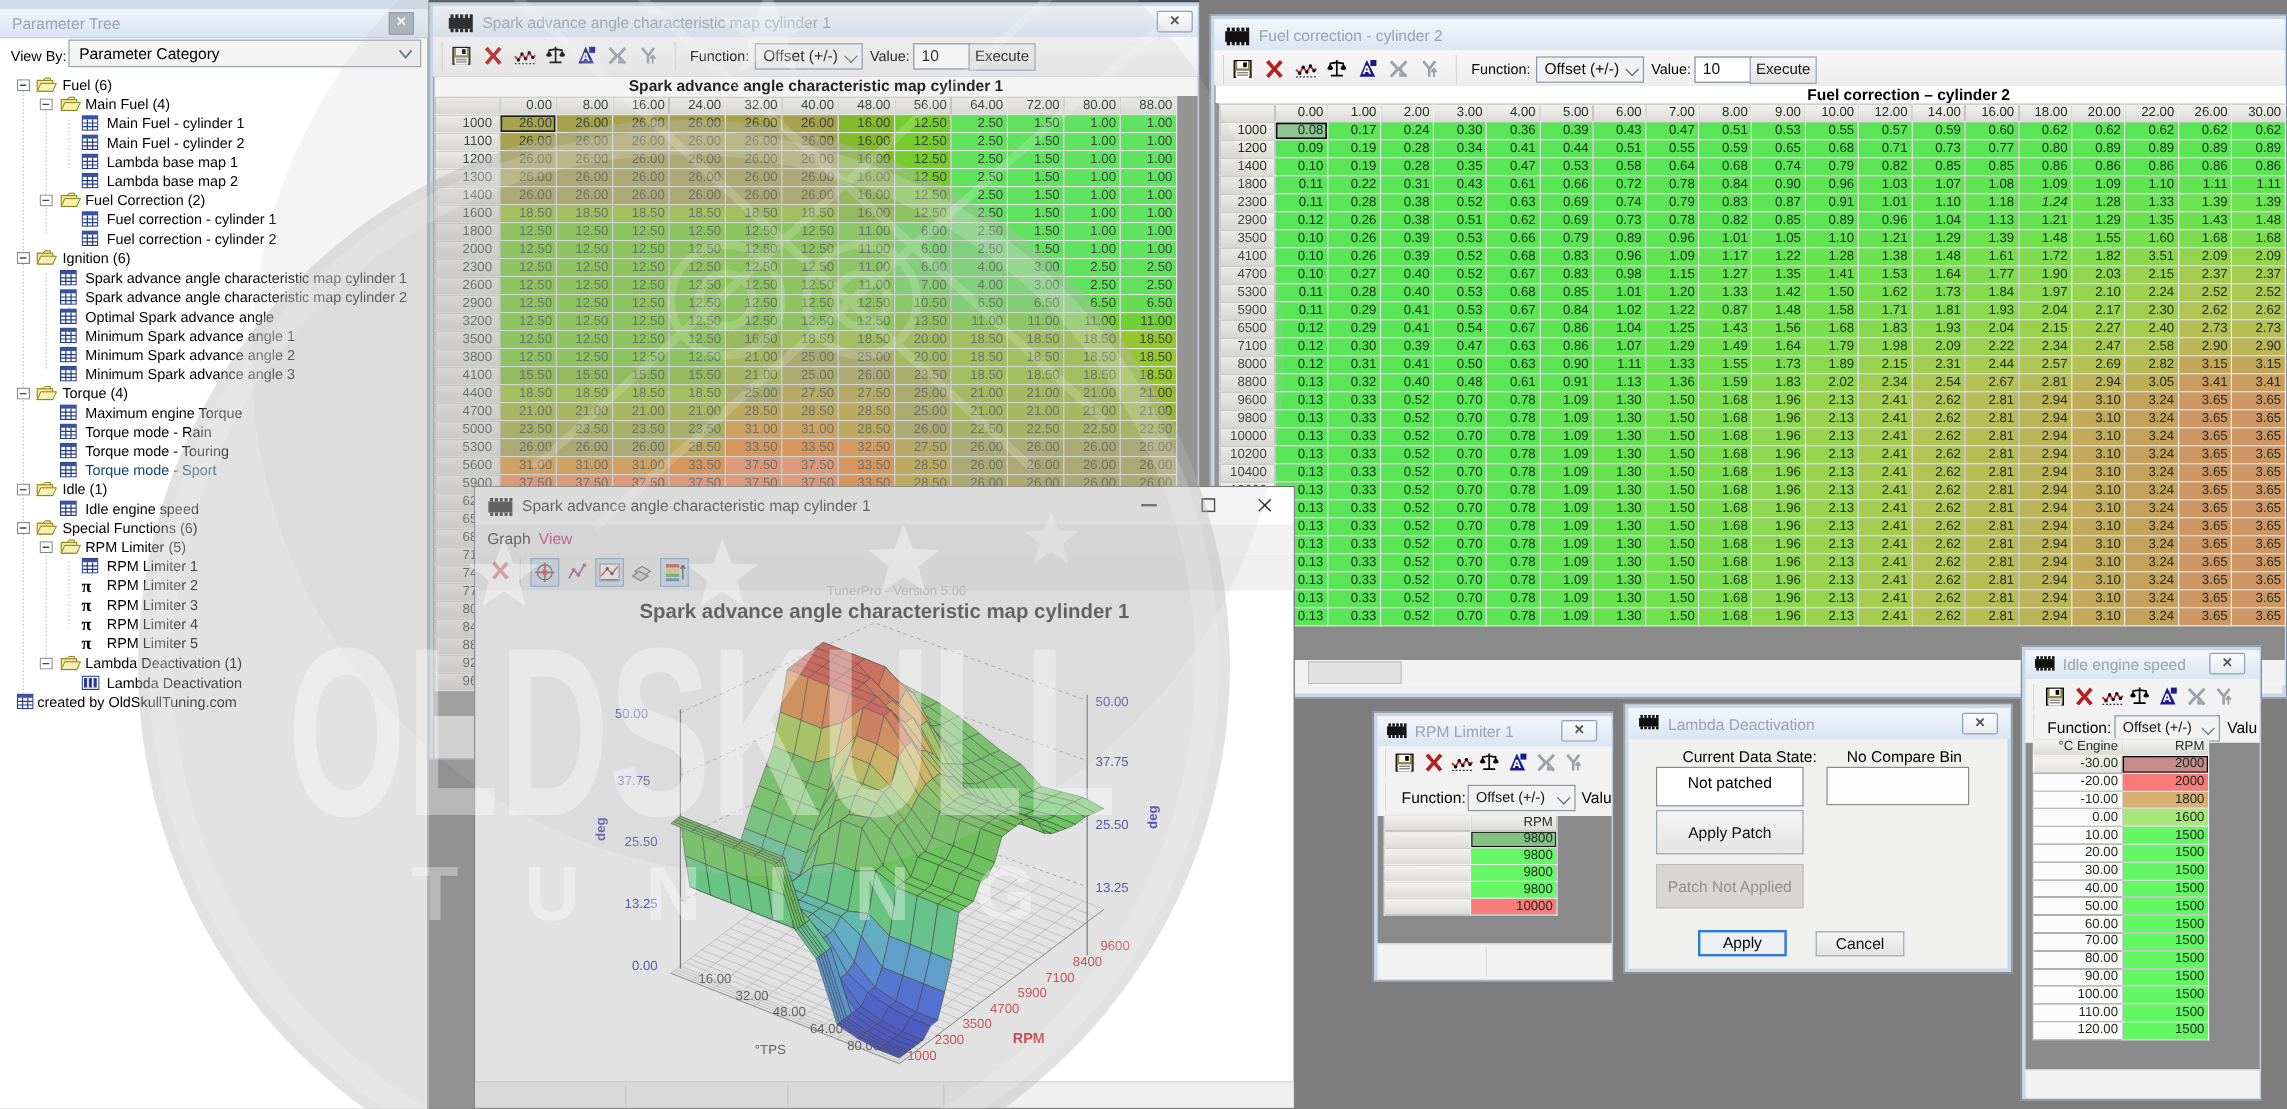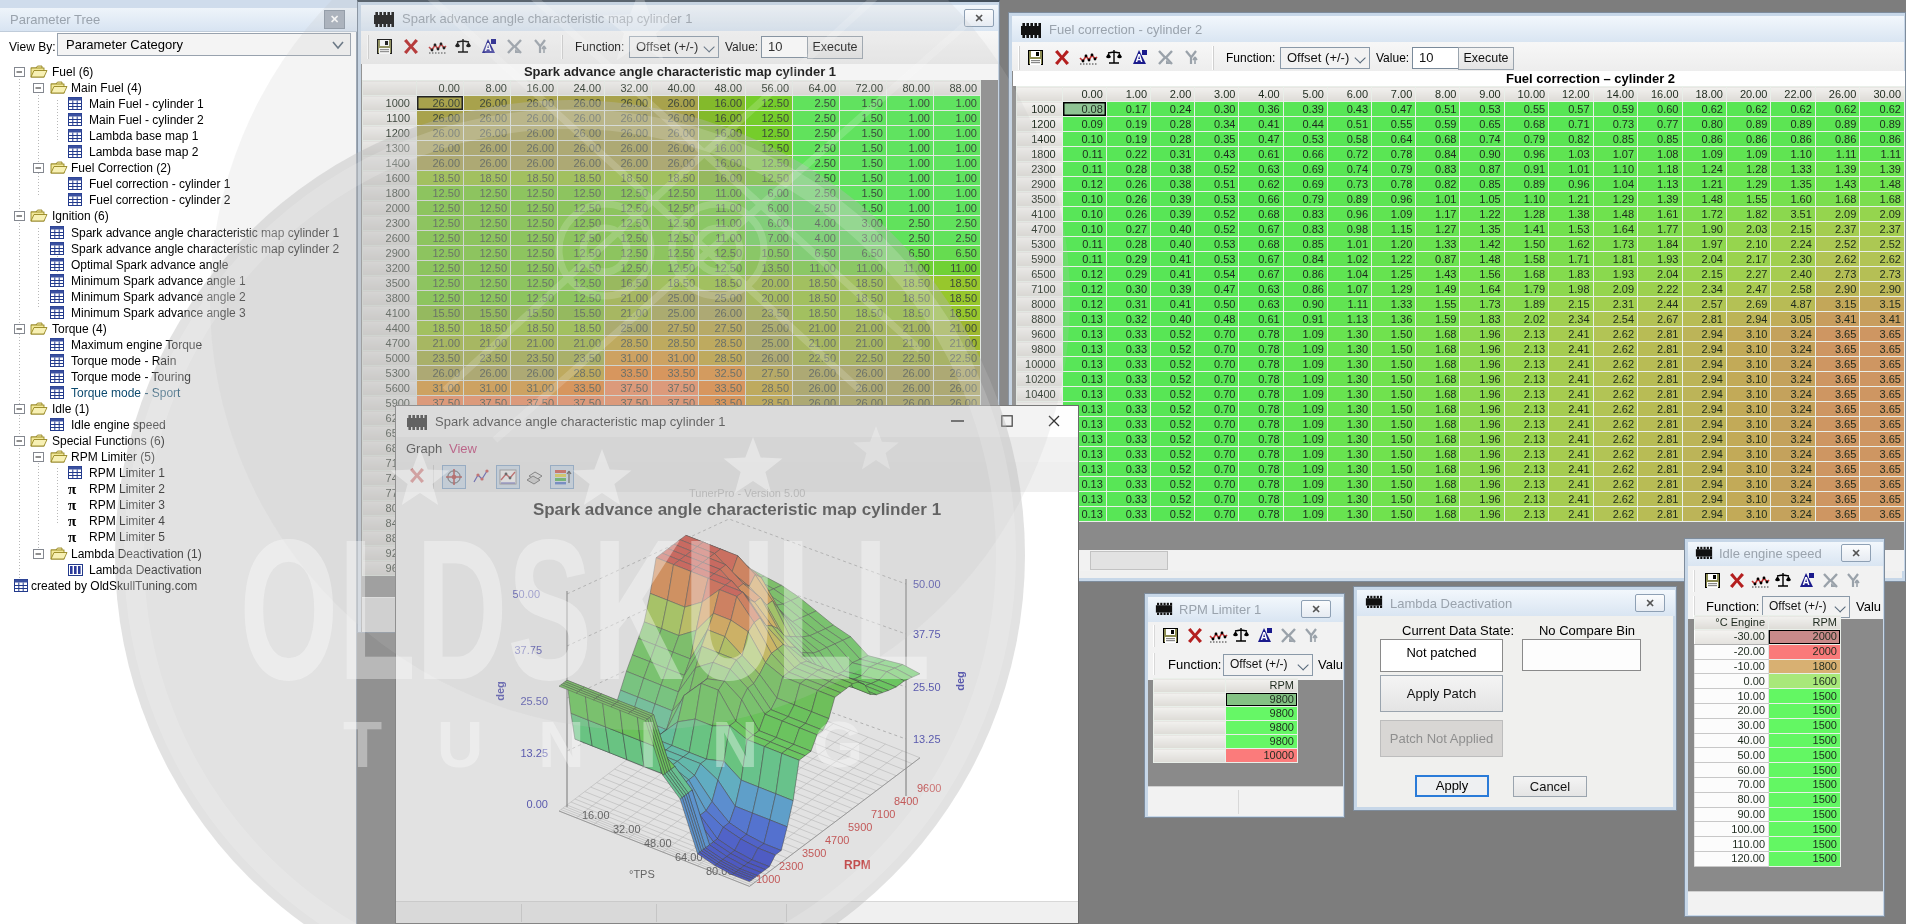--- a/index.html
+++ b/index.html
@@ -1035,21 +1035,21 @@
           <td style="background:#58e654;">0.63</td>
           <td style="background:#58e654;">0.69</td>
           <td style="background:#59e654;">0.74</td>
           <td style="background:#5ae654;">0.79</td>
           <td style="background:#5be553;">0.83</td>
           <td style="background:#5be553;">0.87</td>
           <td style="background:#5ce553;">0.91</td>
           <td style="background:#5ee452;">1.01</td>
           <td style="background:#60e452;">1.10</td>
           <td style="background:#64e451;">1.18</td>
-          <td style="background:#66e351;">1.24</td>
+          <td style="background:#66e351;font-style:italic;">1.24</td>
           <td style="background:#67e350;">1.28</td>
           <td style="background:#69e350;">1.33</td>
           <td style="background:#6ce34f;">1.39</td>
           <td style="background:#6ce34f;">1.39</td>
         </tr>
         <tr>
           <td class="rh">2900</td>
           <td style="background:#58e658;">0.12</td>
           <td style="background:#58e657;">0.26</td>
           <td style="background:#58e656;">0.38</td>
@@ -1235,21 +1235,21 @@
           <td style="background:#61e452;">1.11</td>
           <td style="background:#69e350;">1.33</td>
           <td style="background:#73e14e;">1.55</td>
           <td style="background:#7edd4e;">1.73</td>
           <td style="background:#88da4e;">1.89</td>
           <td style="background:#99d34e;">2.15</td>
           <td style="background:#a1cf4f;">2.31</td>
           <td style="background:#a8cb51;">2.44</td>
           <td style="background:#afc654;">2.57</td>
           <td style="background:#b4c155;">2.69</td>
-          <td style="background:#b8bb55;">4.87</td>
+          <td style="background:#b8bb55;">2.82</td>
           <td style="background:#c3a759;">3.15</td>
           <td style="background:#c3a759;">3.15</td>
         </tr>
         <tr>
           <td class="rh">8800</td>
           <td style="background:#58e658;">0.13</td>
           <td style="background:#58e656;">0.32</td>
           <td style="background:#58e656;">0.40</td>
           <td style="background:#58e655;">0.48</td>
           <td style="background:#58e655;">0.61</td>

